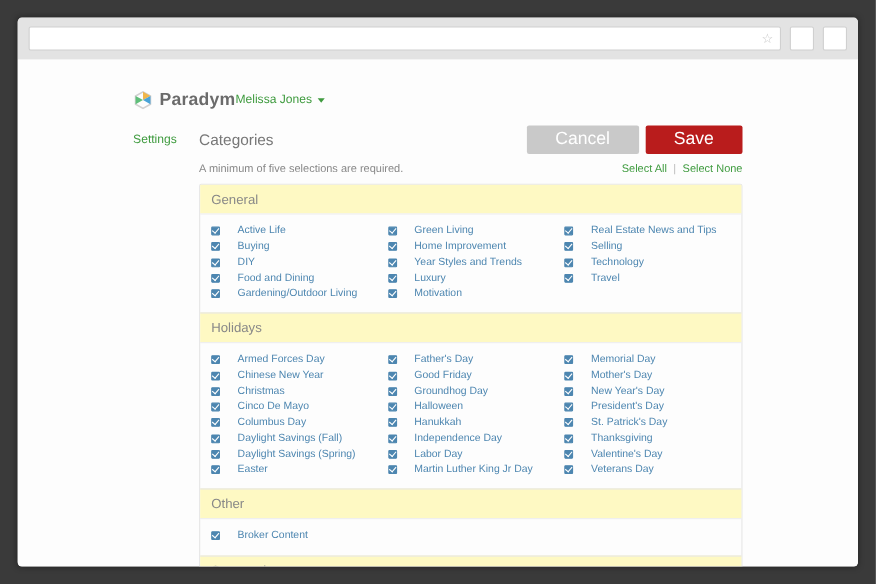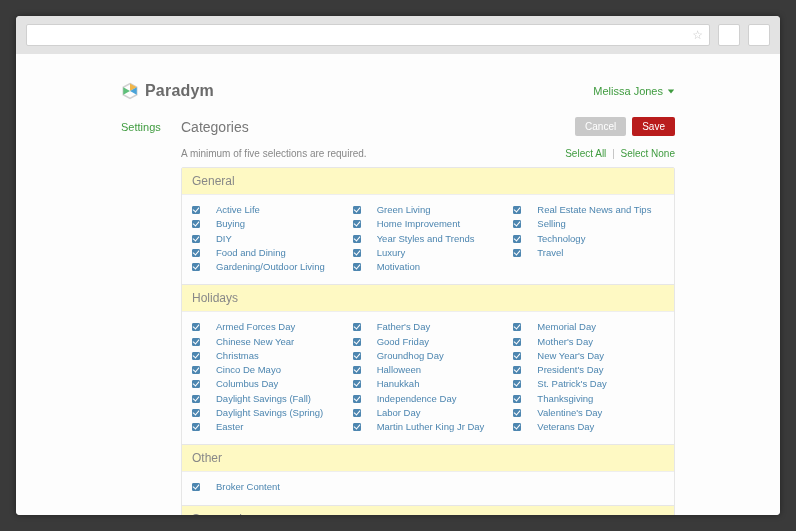--- a/index.html
+++ b/index.html
@@ -6,32 +6,32 @@
   html, body { width: 796px; height: 531px; font-family: Arial, Helvetica, sans-serif; background: #3a3a3a; }
   .browser-chrome { position: absolute; inset: 0; padding: 16px; }
   .browser-window { width: 100%; height: 100%; background: #e3e3e3; border-radius: 4px; box-shadow: 0 0 6px rgba(0,0,0,.4); overflow: hidden; display: flex; flex-direction: column; }
   .addr-bar { height: 38px; background: #e3e3e3; display: flex; align-items: center; padding: 0 10px; gap: 8px; }
   .url-box { flex: 1; height: 22px; background: #fff; border: 1px solid #d0d0d0; border-radius: 2px; display:flex; align-items:center; justify-content:flex-end; padding-right:6px; }
   .star { color:#c9c9c9; font-size:12px; }
   .sq { width: 22px; height: 22px; background: #fff; border: 1px solid #d0d0d0; border-radius: 2px; }
   .viewport { flex: 1; background: #fdfdfd; overflow: hidden; position: relative; }
   .page { position: absolute; left: 105px; right: 105px; top: 20px; bottom: 0; }
   
-  .hdr { display: flex; align-items: center; justify-content: space-between; height: 34px; }
+  .hdr { display: flex; align-items: center; justify-content: flex-start; height: 34px; }
   .brand { display: flex; align-items: center; gap: 6px; }
   .brand-name { font-size: 16px; font-weight: 600; color: #6b6b6b; letter-spacing:.2px; }
   .logo { width: 18px; height: 18px; }
   .user { color: #3f9b3f; font-size: 11px; display: flex; align-items: center; gap: 4px; }
   .user svg { width:8px; height:8px; }
   
   .sub { display: flex; align-items: center; height: 32px; border-top: 1px solid transparent; margin-top: 2px; }
   .settings { color: #3f9b3f; font-size: 11px; width: 60px; }
   .pagetitle { color: #777; font-size: 14px; flex: 1; }
   .btns { display: flex; gap: 6px; }
-  .btn { font-size: 10px; padding: 4px 10px; border-radius: 2px; border: none; color: #fff; cursor: pointer; }
+  .btn { font-size: 16px; padding: 4px 26px; border-radius: 2px; border: none; color: #fff; cursor: pointer; }
   .btn.cancel { background: #c9c9c9; }
   .btn.save { background: #b91c1c; }
   
   .content { margin-left: 60px; }
   .helper-row { display: flex; align-items: center; justify-content: space-between; font-size: 10px; color: #888; padding: 6px 0 8px; }
   .sel-links { color: #3f9b3f; }
   .sel-links a { color: #3f9b3f; text-decoration: none; }
   .sep { color: #bbb; margin: 0 3px; }
   .panel { border: 1px solid #e6e6e6; border-radius: 2px; }
   .section-head { padding: 6px 10px; color: #888; font-size: 12px; border-top: 1px solid #e6e6e6; background:#fef9c3; }

